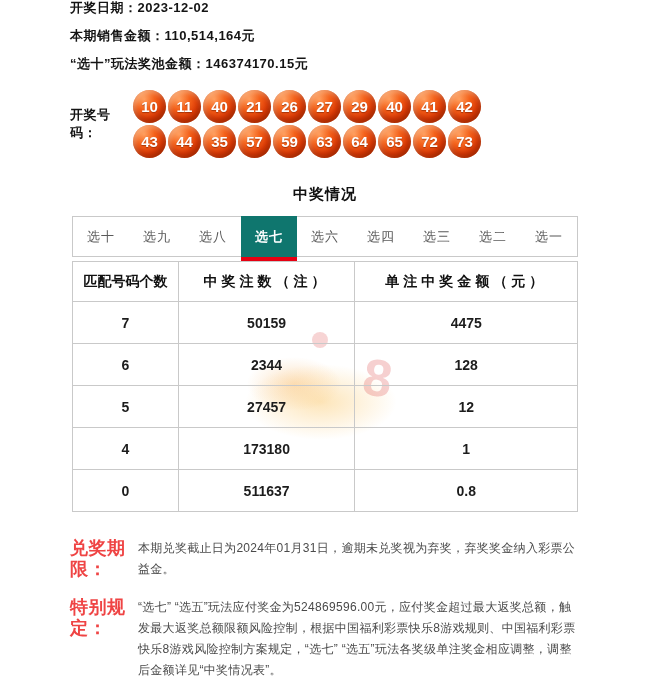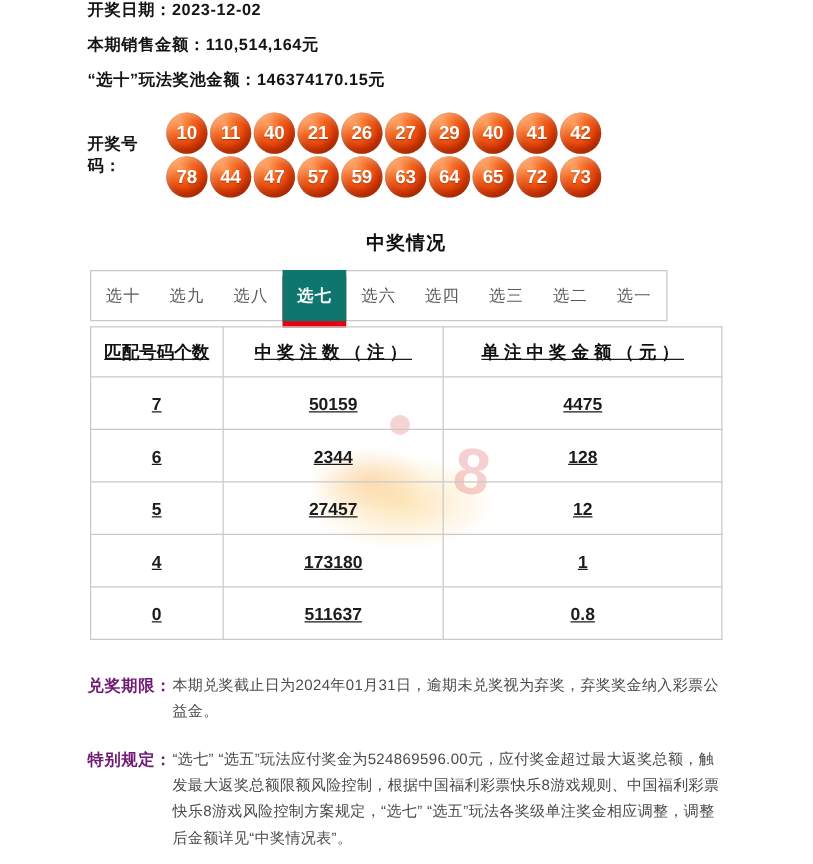--- a/index.html
+++ b/index.html
@@ -33,21 +33,21 @@
 
   
   .section-title {
     width: 506px; margin: 27px 0 0 72px;
     text-align: center; font-size: 15px; font-weight: bold; color: #111;
     letter-spacing: 1px;
   }
 
   
   .tabs {
-    display: flex; width: 462px; margin: 12px 0 4px 72px;
+    display: flex; width: 506px; margin: 12px 0 4px 72px;
     border: 1px solid #c9c9c9; background: #fff; height: 41px;
   }
   .tab {
     flex: 1; text-align: center; line-height: 39px;
     font-size: 13px; color: #5a5a5a; cursor: pointer; letter-spacing: 1px;
   }
   .tab.active {
     background: #e60012; color: #ffffff; font-weight: bold;
     box-shadow: 0 5px 0 0 #e60012; margin: -1px 0; line-height: 41px;
   }
@@ -69,34 +69,34 @@
     transform: rotate(8deg);
   }
   .watermark .antenna {
     position: absolute; left: 72px; top: 2px; width: 16px; height: 16px;
     border-radius: 50%; background: rgba(214,40,40,.20);
   }
 
   
   table.prize {
     width: 506px; margin-left: 72px; border-collapse: collapse;
-    position: relative; z-index: 1; background: transparent; text-decoration: underline;
+    position: relative; z-index: 1; background: transparent;
   }
   table.prize th, table.prize td { border: 1px solid #c9c9c9; text-align: center; }
   table.prize th {
     height: 40px; font-size: 14px; font-weight: bold; color: #111;
   }
   table.prize th:nth-child(2), table.prize th:nth-child(3) { letter-spacing: 4px; }
   table.prize td { height: 42px; font-size: 14px; font-weight: bold; color: #1c1c1c; }
   .col-match { width: 106px; } .col-count { width: 177px; } .col-prize { width: 223px; }
 
   
   .note { display: flex; margin: 26px 0 0 70px; width: 512px; }
   .note + .note { margin-top: 17px; }
-  .note-label { flex: none; width: 68px; font-size: 13px; font-weight: bold; color: #701a75; line-height: 21px; letter-spacing: 0.5px; }
+  .note-label { flex: none; width: 68px; font-size: 18px; font-weight: bold; color: #ef4444; line-height: 21px; letter-spacing: 0.5px; }
   .note-text { flex: 1; font-size: 12px; color: #4a4a4a; line-height: 21px; letter-spacing: 0.3px; }
 </style>
 </head>
 <body>
 
 <div class="page">
 
   <div class="info-line">
     <span>开奖日期：</span><span>2023-12-02</span>
   </div>
@@ -113,23 +113,23 @@
         <span class="ball">10</span>
         <span class="ball">11</span>
         <span class="ball">40</span>
         <span class="ball">21</span>
         <span class="ball">26</span>
         <span class="ball">27</span>
         <span class="ball">29</span>
         <span class="ball">40</span>
         <span class="ball">41</span>
         <span class="ball">42</span>
-        <span class="ball">78</span>
+        <span class="ball">43</span>
         <span class="ball">44</span>
-        <span class="ball">47</span>
+        <span class="ball">35</span>
         <span class="ball">57</span>
         <span class="ball">59</span>
         <span class="ball">63</span>
         <span class="ball">64</span>
         <span class="ball">65</span>
         <span class="ball">72</span>
         <span class="ball">73</span>
       </div>
   </div>
 

